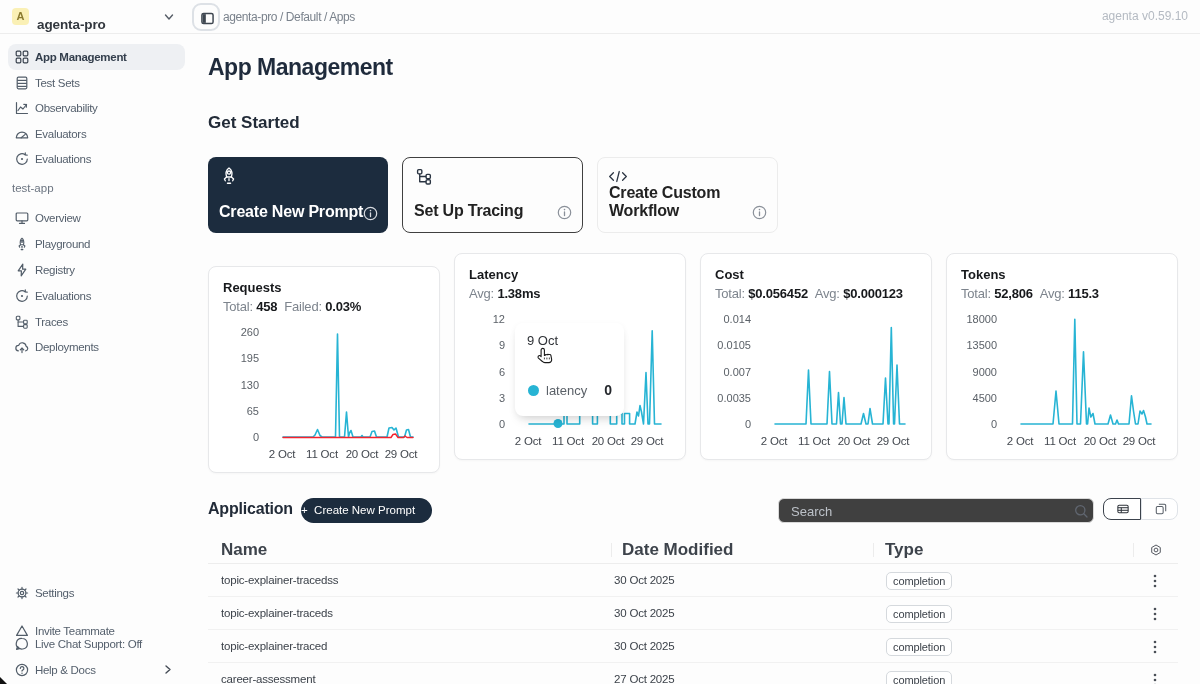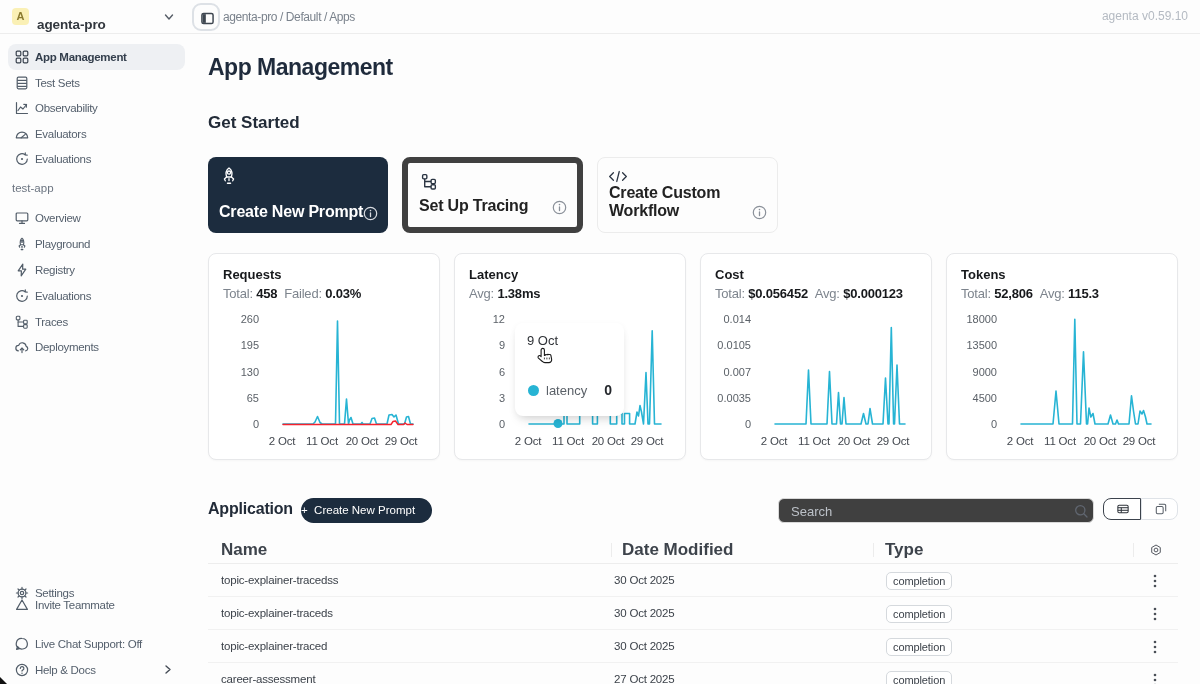--- a/index.html
+++ b/index.html
@@ -22,21 +22,21 @@
 #testapp { position:absolute; left:12px; top:182px; font-size:11.5px; color:#6b7480; }
 .nav-item .chevr { position:absolute; right:12px; top:7px; }
 
 #h1 { position:absolute; left:208px; top:54px; font-size:23px; font-weight:700; letter-spacing:-0.5px; color:#1f2b3c; }
 #h2 { position:absolute; left:208px; top:113px; font-size:17px; font-weight:700; color:#222b38; }
 .gscard { position:absolute; top:157px; height:76px; border-radius:8px; }
 .gscard .gicon { position:absolute; left:13px; top:10px; }
 .gscard .glabel { position:absolute; left:11px; bottom:12px; font-size:16px; font-weight:700; letter-spacing:-0.2px; }
 .gscard .ginfo { position:absolute; right:10px; bottom:12px; }
 #gs1 { left:208px; width:180px; background:#1c2c3e; color:#fff; }
-#gs2 { left:402px; width:181px; border:6px solid #404040; color:#222; }
+#gs2 { left:402px; width:181px; border:1px solid #404040; color:#222; }
 #gs3 { left:597px; width:181px; border:1px solid #ececec; color:#222; }
 
 .stat { position:absolute; top:253px; width:232px; height:207px; background:#fff; border:1px solid #e7e8ea; border-radius:8px; box-shadow:0 1px 2px rgba(0,0,0,0.03); }
 .stat .t { position:absolute; left:14px; top:13px; font-size:13px; font-weight:700; color:#17191c; }
 .stat .s { position:absolute; left:14px; top:32px; font-size:13px; letter-spacing:-0.2px; color:#7d848d; }
 .stat .s b { color:#17191c; }
 .stat svg.chart { position:absolute; left:0; top:50px; }
 #tooltip { position:absolute; left:60px; top:69px; width:109px; height:93px; background:#fff; border-radius:8px; box-shadow:0 7px 12px -5px rgba(0,0,0,0.16), 0 2px 6px rgba(0,0,0,0.05); z-index:3; }
 #tooltip .tt1 { position:absolute; left:12px; top:10px; font-size:13px; color:#2f3237; }
 #tooltip .cursor { position:absolute; left:21px; top:24px; }
@@ -202,21 +202,21 @@
 <div class="nav-item" style="top:580px;">
   <svg class="ic" viewBox="0 0 14 14">
       <g fill="none" stroke="#525d69" stroke-width="1.2" stroke-linecap="round">
         <circle cx="7" cy="7" r="3.9"></circle>
         <circle cx="7" cy="7" r="1.7"></circle>
         <path d="M7 1.4 V3.1 M7 10.9 V12.6 M1.4 7 H3.1 M10.9 7 H12.6 M3 3 L4.2 4.2 M9.8 9.8 L11 11 M11 3 L9.8 4.2 M4.2 9.8 L3 11"></path>
       </g>
     </svg>
   <div class="lb">Settings</div>
 </div>
-<div class="nav-item" style="top:592px;text-align:right;">
+<div class="nav-item" style="top:618px;text-align:right;">
   <svg class="ic" viewBox="0 0 14 14">
       <g fill="none" stroke="#525d69" stroke-width="1.2" stroke-linejoin="round">
         <path d="M7 2 L12.4 11.4 H1.6 Z"></path>
       </g>
     </svg>
   <div class="lb">Invite Teammate</div>
 </div>
 <div class="nav-item" style="top:631px;">
   <svg class="ic" viewBox="0 0 14 14">
       <g fill="none" stroke="#525d69" stroke-width="1.2" stroke-linecap="round" stroke-linejoin="round">
@@ -286,21 +286,21 @@
       </g>
     </svg>
   <div class="glabel">Create Custom Workflow</div>
   <svg class="ginfo" width="15" height="15" viewBox="0 0 15 15">
       <circle cx="7.5" cy="7.5" r="6.2" fill="none" stroke="#8a9099" stroke-width="1.2"></circle>
       <line x1="7.5" y1="7" x2="7.5" y2="10.6" stroke="#8a9099" stroke-width="1.3" stroke-linecap="round"></line>
       <circle cx="7.5" cy="4.6" r="0.8" fill="#8a9099"></circle>
     </svg>
 </div>
 
-<div class="stat" style="left:208px;">
+<div class="stat" style="left:208px;margin-top:13px;">
   <div class="t">Requests</div>
   <div class="s">Total: <b>458</b> &nbsp;Failed: <b>0.03%</b></div>
   <svg class="chart" width="232" height="157" viewBox="0 0 232 157">
     <g font-size="11" fill="#5b6168" text-anchor="end">
       <text x="50" y="19">260</text>
         <text x="50" y="45.25">195</text>
         <text x="50" y="71.5">130</text>
         <text x="50" y="97.75">65</text>
         <text x="50" y="124">0</text>
     </g>

